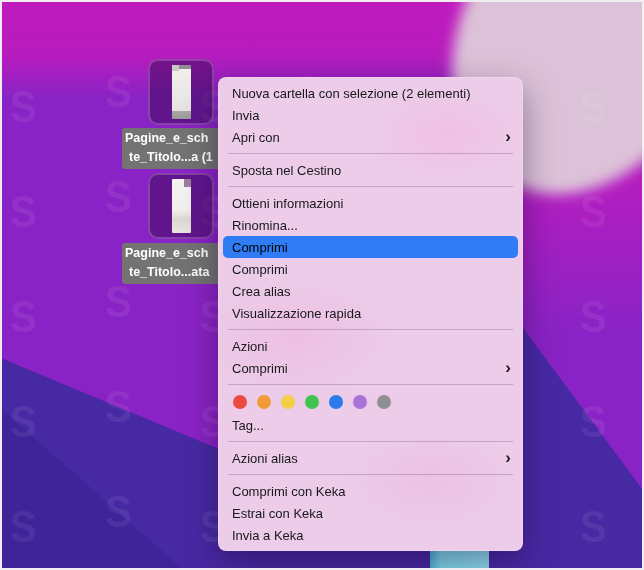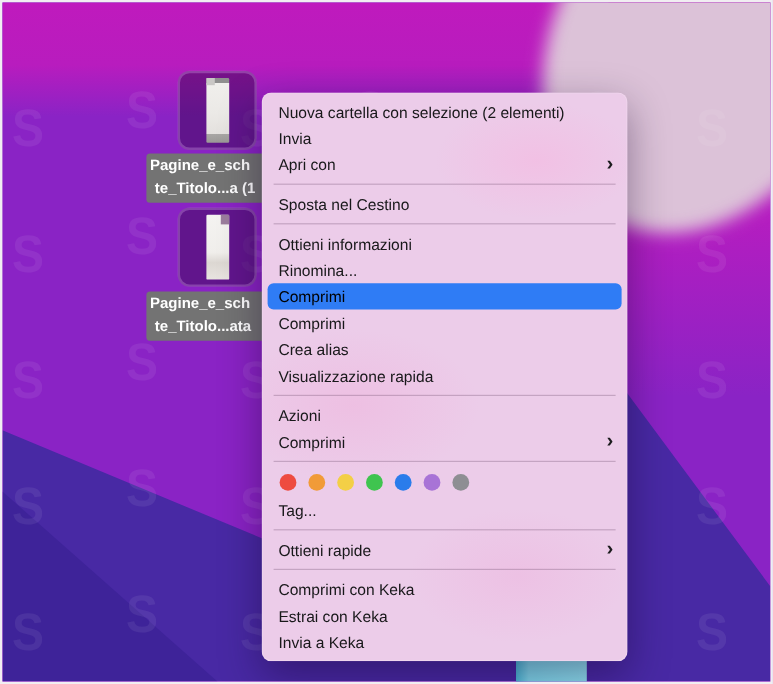--- a/index.html
+++ b/index.html
@@ -230,21 +230,21 @@
         <span class="dot" style="background: rgb(42, 124, 235);"></span>
         <span class="dot" style="background: rgb(168, 115, 214);"></span>
         <span class="dot" style="background: rgb(142, 142, 147);"></span>
       </div>
       <div class="mi">
         <span>Tag...</span>
       </div>
       <div class="sep"></div>
 
       <div class="mi">
-        <span>Ottieni rapide</span>
+        <span>Azioni alias</span>
         <span class="chev">›</span>
       </div>
       <div class="sep"></div>
 
       <div class="mi">
         <span>Comprimi con Keka</span>
       </div>
       <div class="mi">
         <span>Estrai con Keka</span>
       </div>

